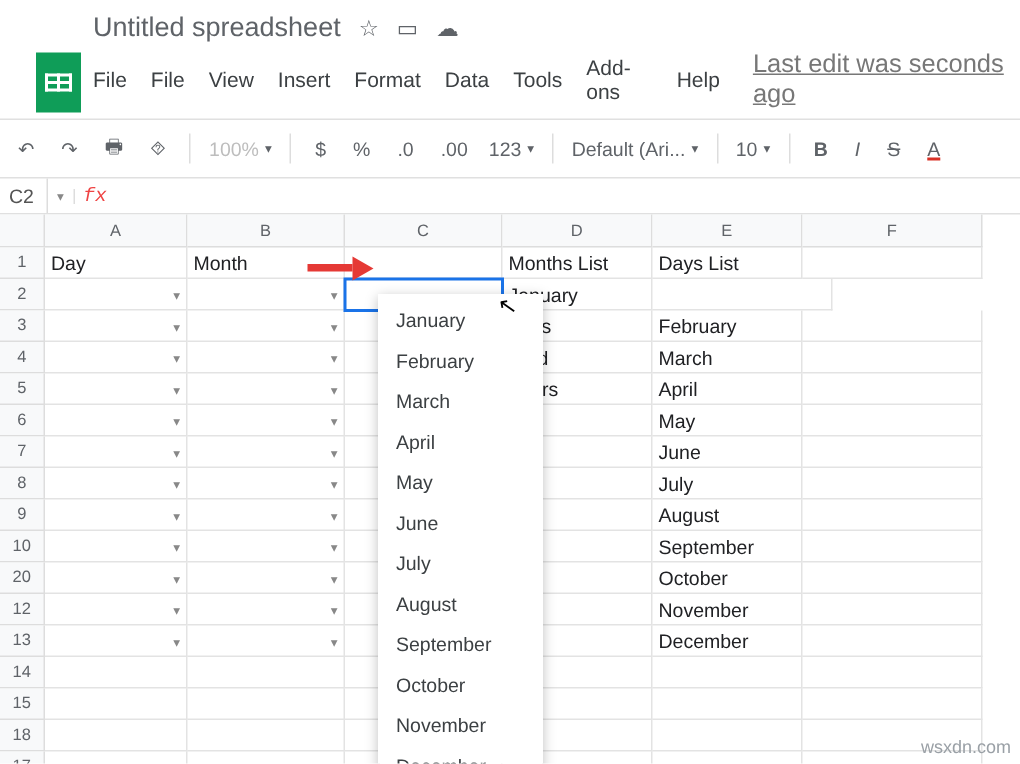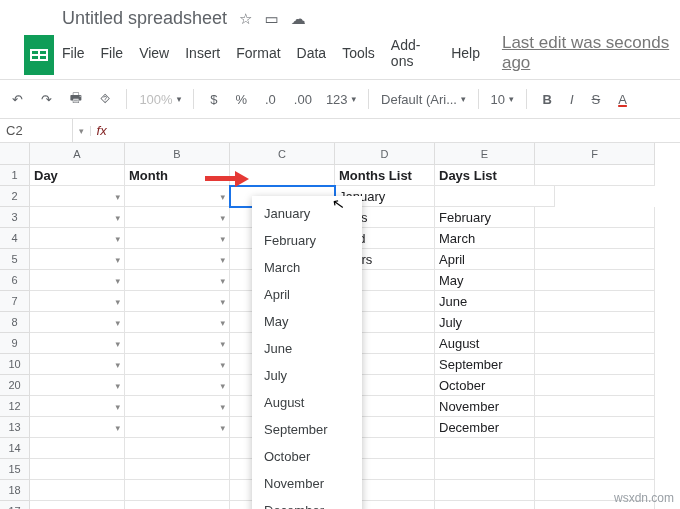--- a/index.html
+++ b/index.html
@@ -45,23 +45,23 @@
   .sep { width:1px; height:20px; background:#ddd; margin:0 2px;}
   .dd { display:flex; align-items:center; gap:4px;justify-content:flex-end;}
   .tri { font-size:9px; color:#5f6368;}
   .dim { color:#bdbdbd;}
   .bold{font-weight:bold;} .ital{font-style:italic;} .strike{text-decoration:line-through;}
   .underA { text-decoration:underline; text-decoration-color:#d93025; text-decoration-thickness:2px;}
   .namebox {
     display:flex; align-items:center; border-bottom:1px solid #e0e0e0;
     font-size:13px; color:#3c4043;
   }
-  .nb-cell { width:73px; padding:4px 6px; border-right:1px solid #ddd; color:#555;}
+  .nb-cell { width:32px; padding:4px 6px; border-right:1px solid #ddd; color:#555;}
   .nb-tri{font-size:9px; color:#888; padding:0 6px; border-right:1px solid #ddd;}
-  .fx { padding:0 6px; font-style:italic; color:#7f1d1d; font-family:Liberation Sans, sans-serif;}
+  .fx { padding:0 6px; font-style:italic; color:#ef4444; font-family:Liberation Mono, monospace;}
   .grid { display:flex; }
   .rowhdrs { width:30px; }
   .rowhdr, .corner {
     height:21px; border-right:1px solid #ddd; border-bottom:1px solid #ddd;
     background:#f8f9fa; font-size:11px; color:#5f6368;
     display:flex; align-items:center; justify-content:center;
   }
   .corner{height:22px;}
   .cols { flex:1; position:relative;}
   .colhdrs { display:flex; }
@@ -70,21 +70,21 @@
     background:#f8f9fa; font-size:11px; color:#5f6368;
     display:flex; align-items:center; justify-content:center;
   }
   .cA{width:95px;} .cB{width:105px;} .cC{width:105px;} .cD{width:100px;} .cE{width:100px;} .cF{width:120px;}
   .row { display:flex; }
   .cell {
     height:21px; border-right:1px solid #e3e3e3; border-bottom:1px solid #e3e3e3;
     padding:2px 4px; font-size:13px; color:#202124; position:relative; overflow:visible;
     display:flex; align-items:center;
   }
-  .hdrcell { font-weight:bold; }
+  .hdrcell { font-weight:normal; }
   .dv-tri {
     position:absolute; right:4px; top:6px; font-size:9px; color:#888;
   }
   .active {
     outline:2px solid #1a73e8; outline-offset:-1px; background:#fff; z-index:2;
   }
   .active::after{
     content:""; position:absolute; right:-3px; bottom:-3px; width:6px;height:6px;background:#1a73e8;
   }
   .dropdown {

